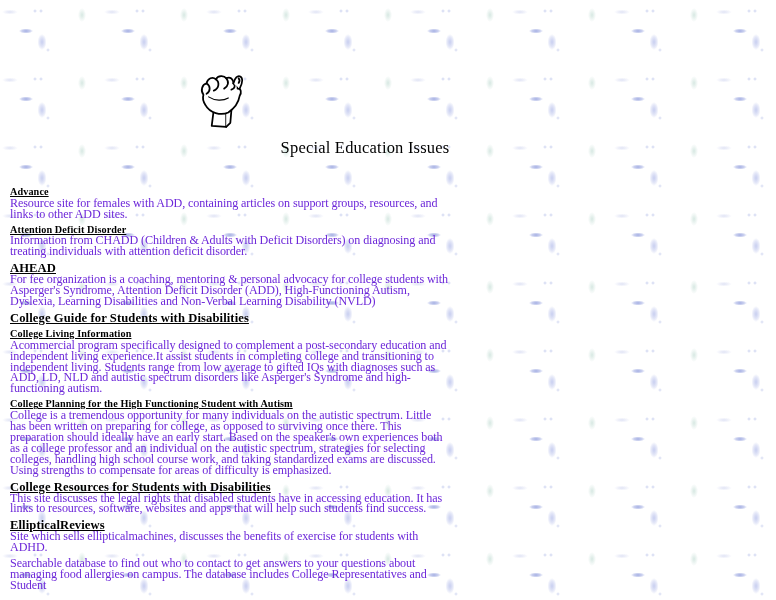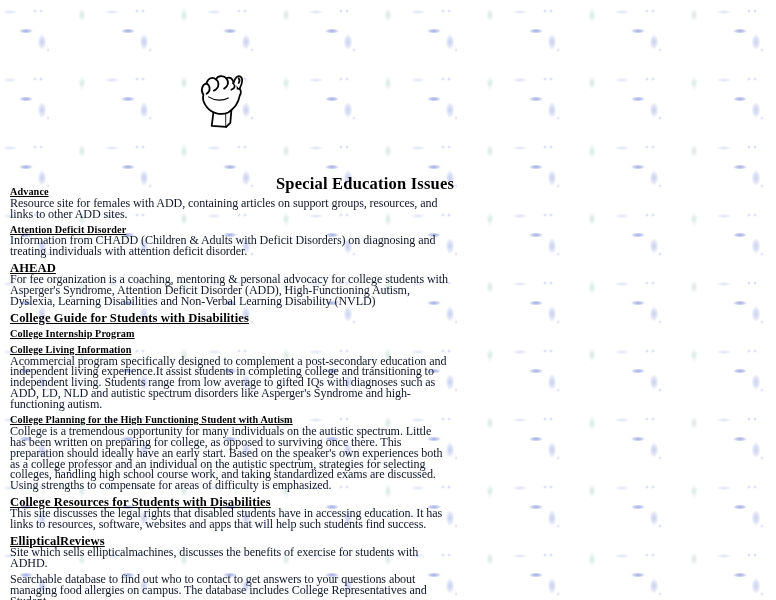--- a/index.html
+++ b/index.html
@@ -29,24 +29,23 @@
     width: 48px;
     height: 60px;
   }
   .page-title {
     position: absolute;
     top: 138px;
     left: 0;
     width: 730px;
     text-align: center;
     font-size: 16.5px;
-    font-weight: bold;
+    font-weight: normal;
     color: #000000;
     letter-spacing: 0.2px;
-    margin-top: 36px;
   }
   .content {
     position: absolute;
     left: 5px;
     top: 182px;
     width: 450px;
   }
   .section { margin: 5px; padding: 0; }
   a.heading {
     display: block;
@@ -54,21 +53,21 @@
     color: #000000;
     text-decoration: underline;
     cursor: pointer;
     letter-spacing: 0.1px;
   }
   a.heading.large { font-size: 12.6px; line-height: 12px; }
   a.heading.small { font-size: 10.2px; line-height: 10.8px; }
   .desc {
     font-size: 12.1px;
     line-height: 10.9px;
-    color: #0f172a;
+    color: #6d28d9;
     letter-spacing: -0.1px;
     margin: 0;
   }
 </style>
 </head>
 <body>
 
 <div class="hand">
   <svg viewBox="0 0 46 58" width="48" height="60" xmlns="http://www.w3.org/2000/svg">
     <g fill="#ffffff" stroke="#000000" stroke-width="1.7" stroke-linejoin="round" stroke-linecap="round">
@@ -107,21 +106,20 @@
   <div class="section">
     <a class="heading large">AHEAD</a>
     <div class="desc">For fee organization is a coaching, mentoring &amp; personal advocacy for college students with Asperger's Syndrome, Attention Deficit Disorder (ADD), High-Functioning Autism, Dyslexia, Learning Disabilities and Non-Verbal Learning Disability (NVLD)</div>
   </div>
 
   <div class="section">
     <a class="heading large">College Guide for Students with Disabilities</a>
   </div>
 
   <div class="section">
-    <a class="heading small">College Internship Program</a>
   </div>
 
   <div class="section">
     <a class="heading small">College Living Information</a>
     <div class="desc">Acommercial program specifically designed to complement a post-secondary education and independent living experience.It assist students in completing college and transitioning to independent living. Students range from low average to gifted IQs with diagnoses such as ADD, LD, NLD and autistic spectrum disorders like Asperger's Syndrome and high-functioning autism.</div>
   </div>
 
   <div class="section">
     <a class="heading small">College Planning for the High Functioning Student with Autism</a>
     <div class="desc">College is a tremendous opportunity for many individuals on the autistic spectrum. Little has been written on preparing for college, as opposed to surviving once there.  This preparation should ideally have an early start.  Based on the speaker's own experiences both as a college professor and an individual on the autistic spectrum, strategies for selecting colleges, handling high school course work, and taking standardized exams are discussed.  Using strengths to compensate for areas of difficulty is emphasized.</div>

